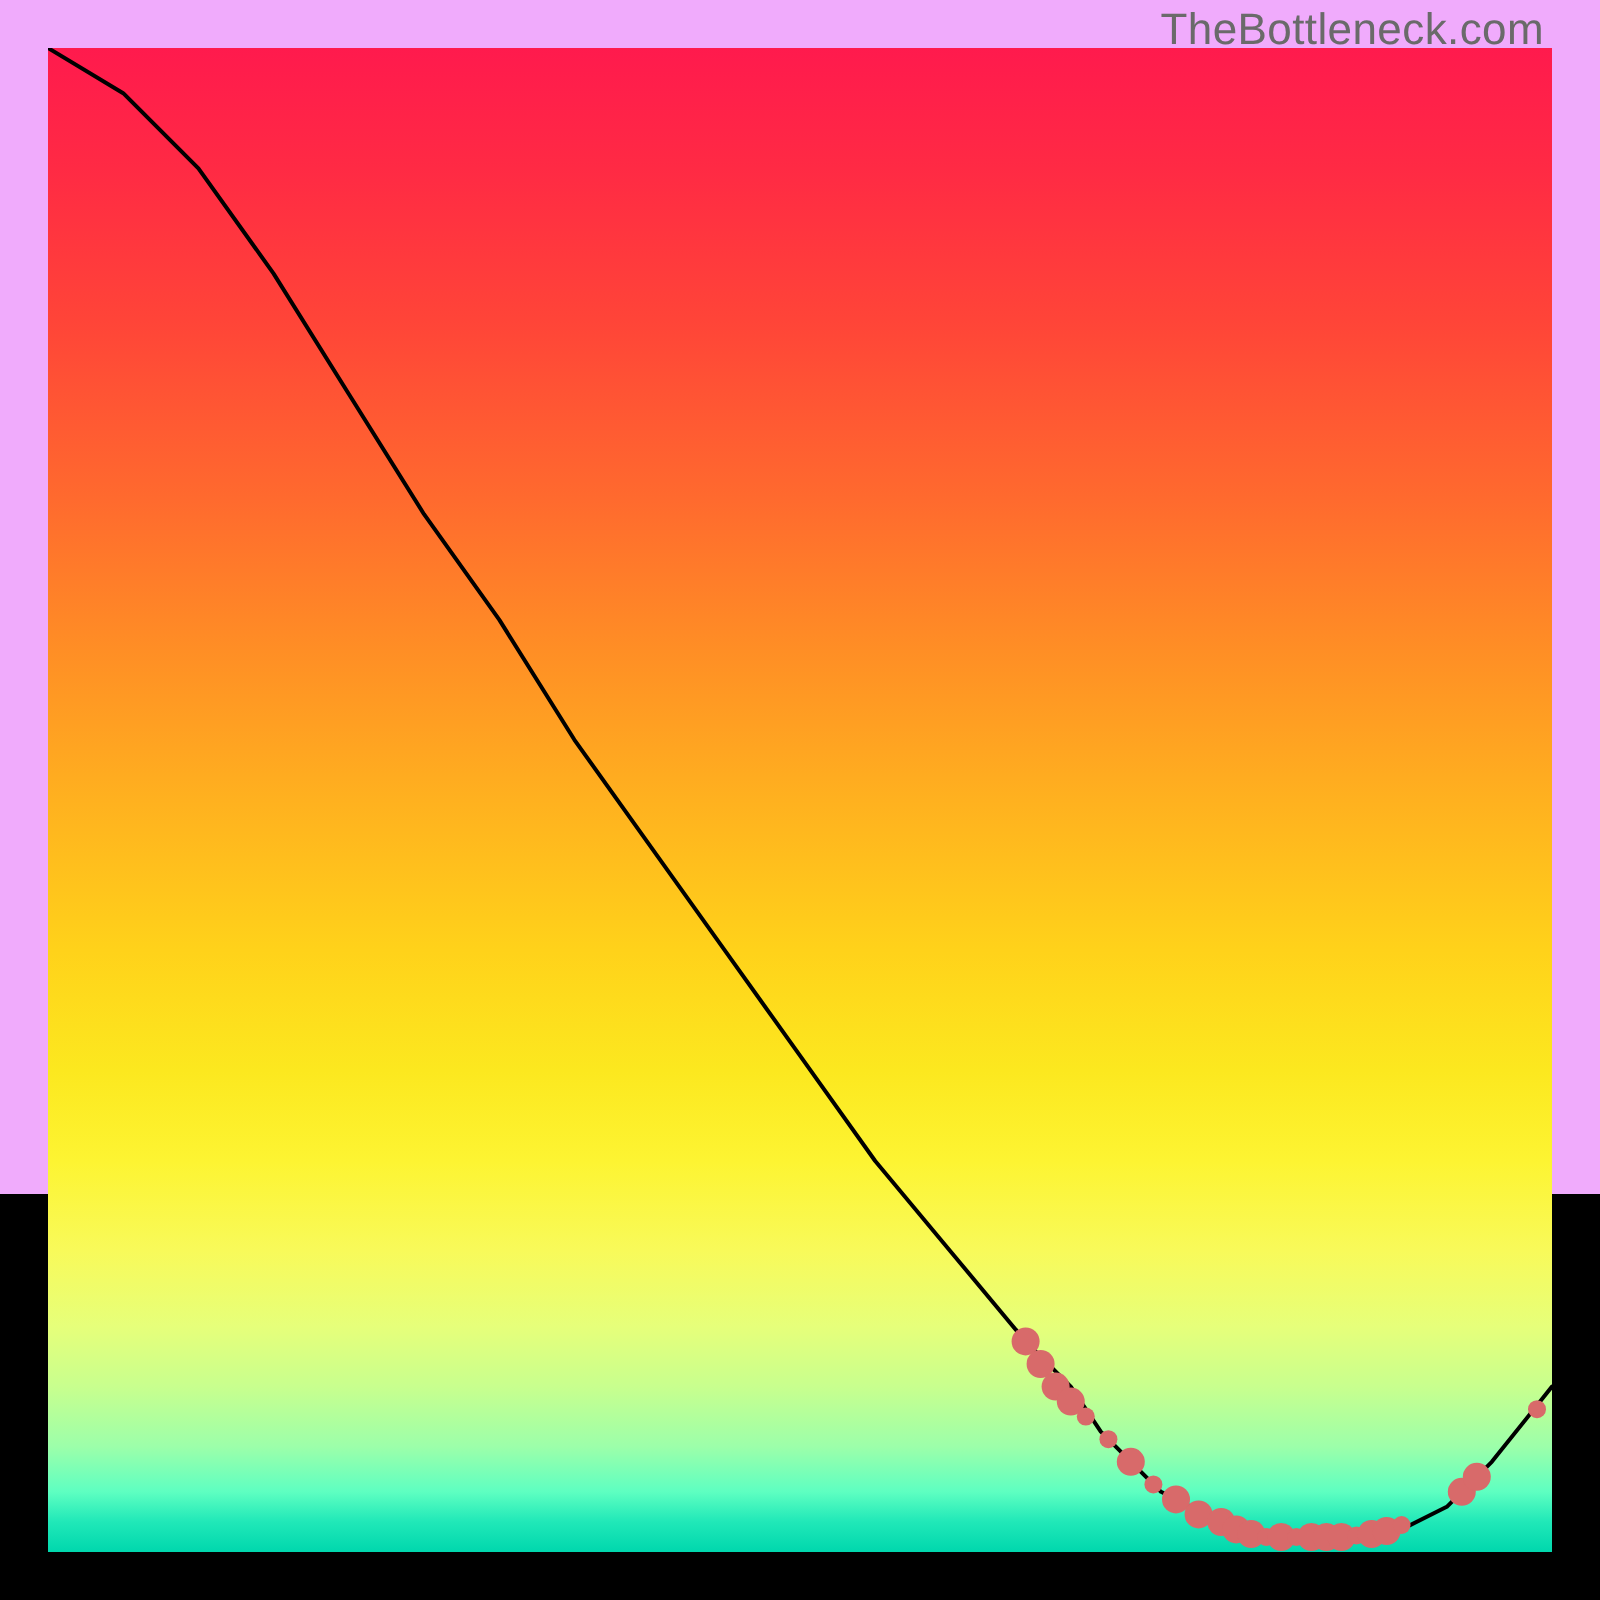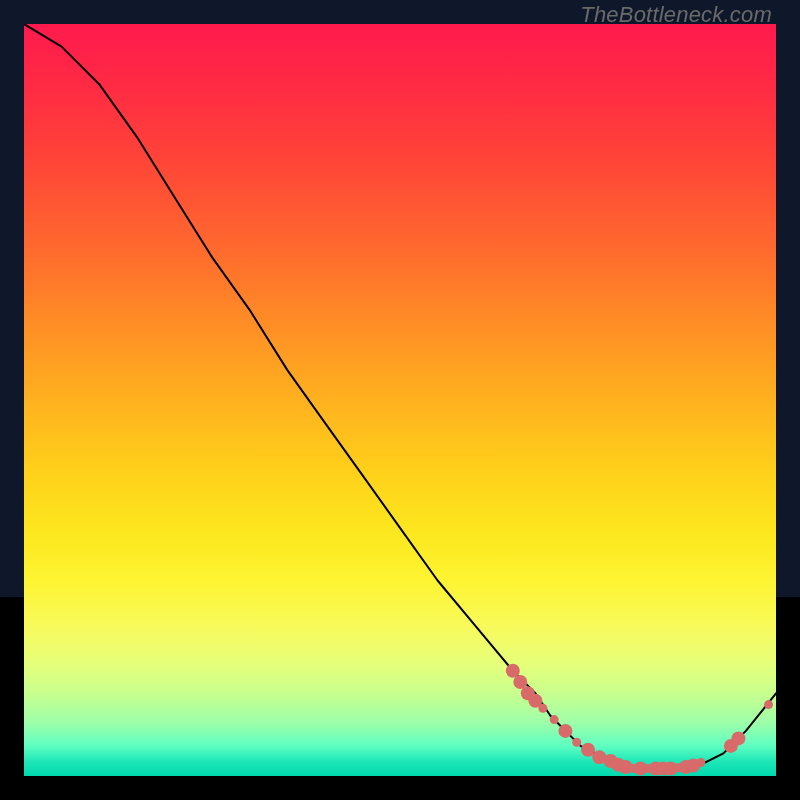--- a/index.html
+++ b/index.html
@@ -8,22 +8,21 @@
     width: 800px;
     height: 800px;
     background: #000;
     overflow: hidden;
     font-family: Arial, Helvetica, sans-serif;
   }
   .frame {
     position: relative;
     width: 800px;
     height: 597px;
-    background: #0f172a;
-    font-style: italic;
+    background: #f0abfc;
   }
   .plot {
     position: absolute;
     left: 24px;
     top: 24px;
     width: 752px;
     height: 752px;
     background: linear-gradient(to bottom,
       #ff1a4d 0%,
       #ff2a44 8%,

